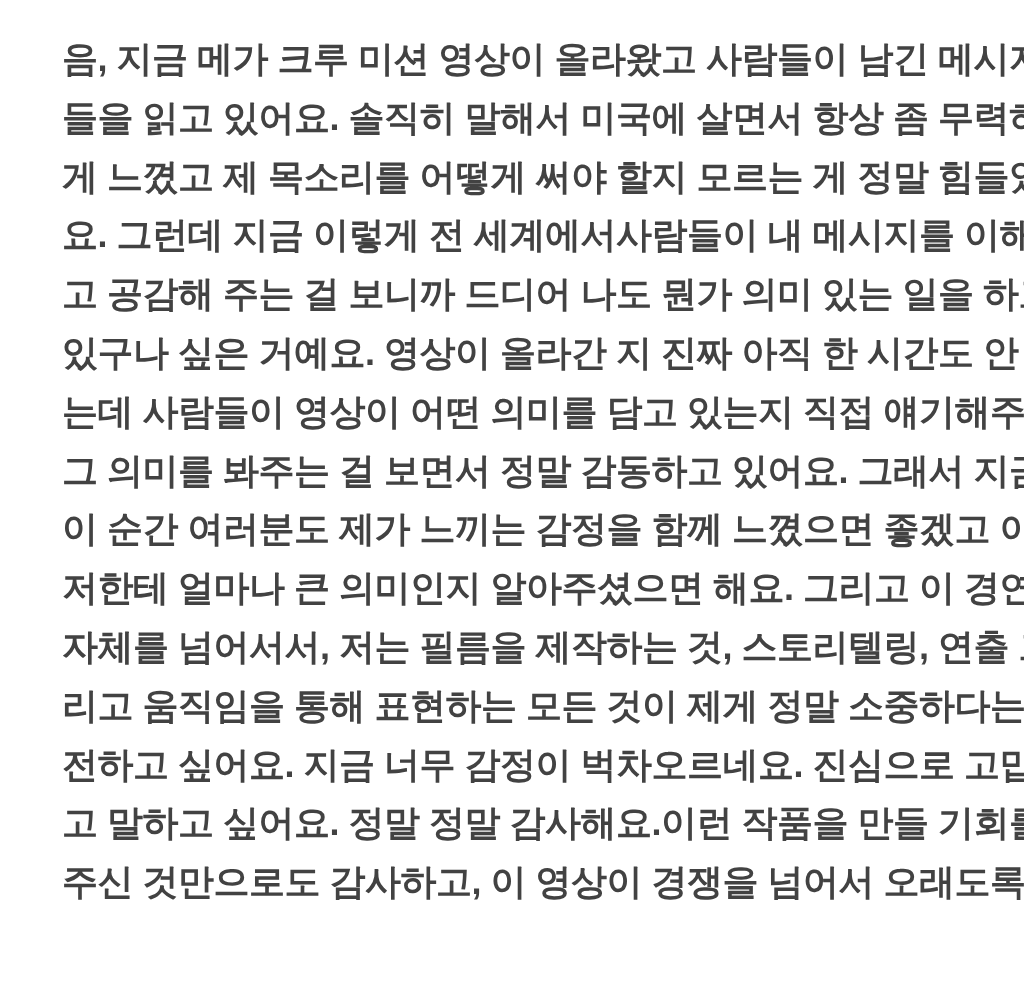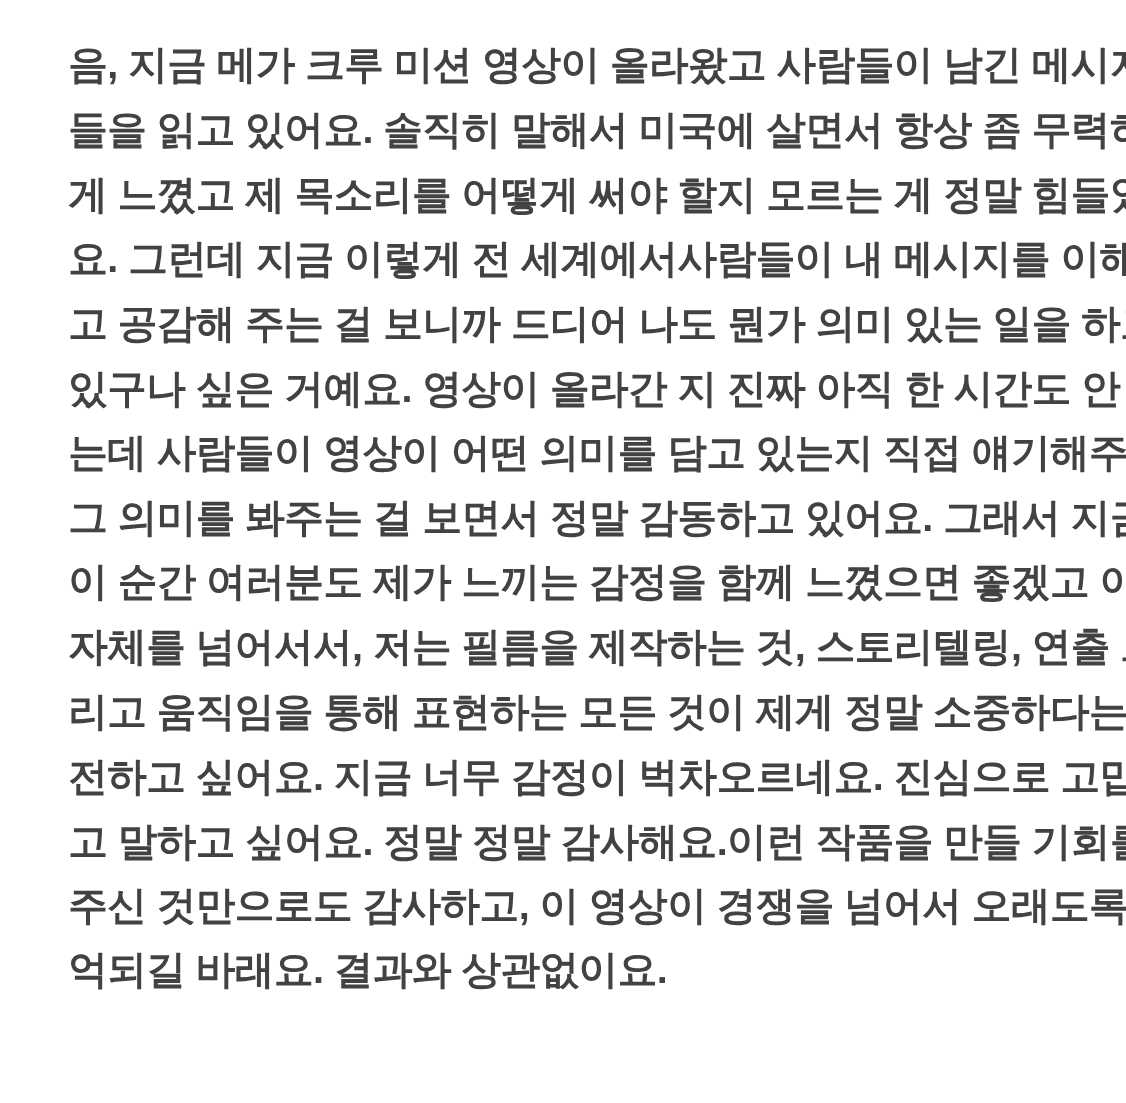--- a/index.html
+++ b/index.html
@@ -31,19 +31,19 @@
 <div class="transcript">
   <div class="transcript-line">음, 지금 메가 크루 미션 영상이 올라왔고 사람들이 남긴 메시지</div>
   <div class="transcript-line">들을 읽고 있어요. 솔직히 말해서 미국에 살면서 항상 좀 무력하</div>
   <div class="transcript-line">게 느꼈고 제 목소리를 어떻게 써야 할지 모르는 게 정말 힘들었어</div>
   <div class="transcript-line">요. 그런데 지금 이렇게 전 세계에서사람들이 내 메시지를 이해하</div>
   <div class="transcript-line">고 공감해 주는 걸 보니까 드디어 나도 뭔가 의미 있는 일을 하고</div>
   <div class="transcript-line">있구나 싶은 거예요. 영상이 올라간 지 진짜 아직 한 시간도 안 됐</div>
   <div class="transcript-line">는데 사람들이 영상이 어떤 의미를 담고 있는지 직접 얘기해주고</div>
   <div class="transcript-line">그 의미를 봐주는 걸 보면서 정말 감동하고 있어요. 그래서 지금</div>
   <div class="transcript-line">이 순간 여러분도 제가 느끼는 감정을 함께 느꼈으면 좋겠고 이게</div>
+  <div class="transcript-line">저한테 얼마나 큰 의미인지 알아주셨으면 해요. 그리고 이 경연</div>
   <div class="transcript-line">자체를 넘어서서, 저는 필름을 제작하는 것, 스토리텔링, 연출 그</div>
   <div class="transcript-line">리고 움직임을 통해 표현하는 모든 것이 제게 정말 소중하다는 걸</div>
   <div class="transcript-line">전하고 싶어요. 지금 너무 감정이 벅차오르네요. 진심으로 고맙다</div>
   <div class="transcript-line">고 말하고 싶어요. 정말 정말 감사해요.이런 작품을 만들 기회를</div>
   <div class="transcript-line">주신 것만으로도 감사하고, 이 영상이 경쟁을 넘어서 오래도록 기</div>
-  <div class="transcript-line">억되길 바래요. 결과와 상관없이요.</div>
 </div>
 
 </body></html>

